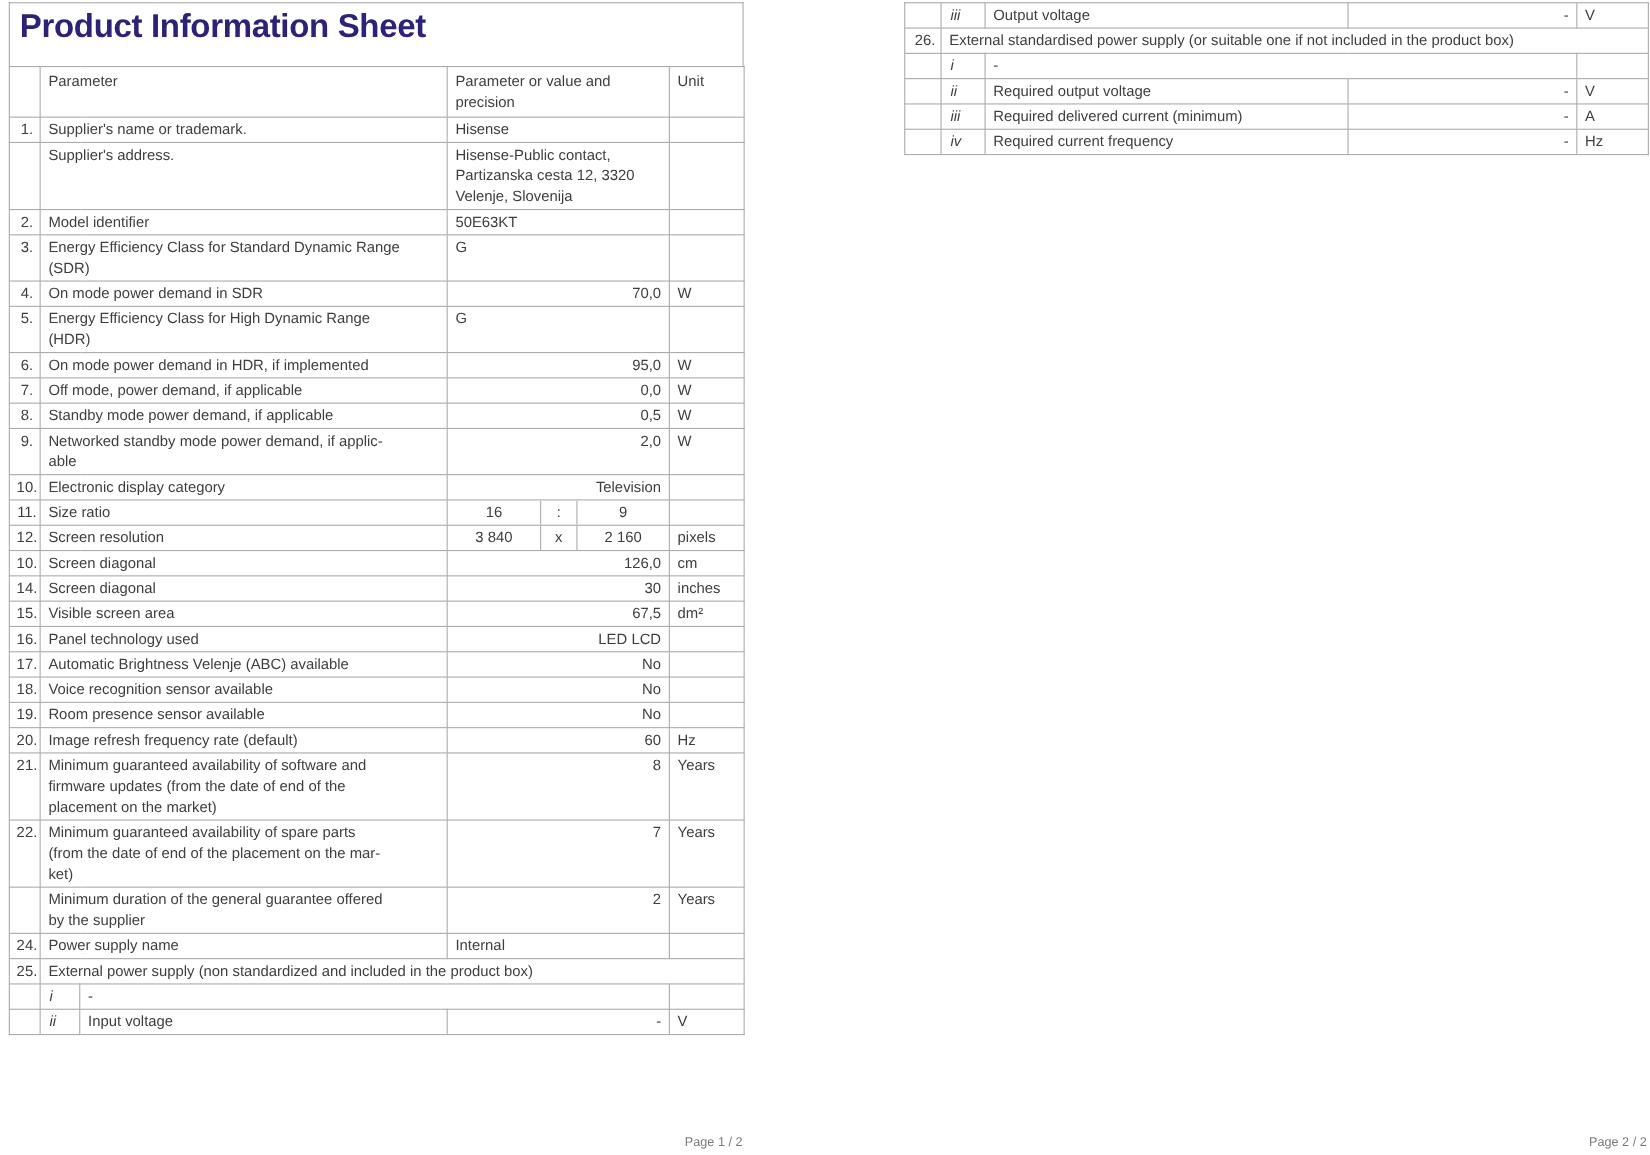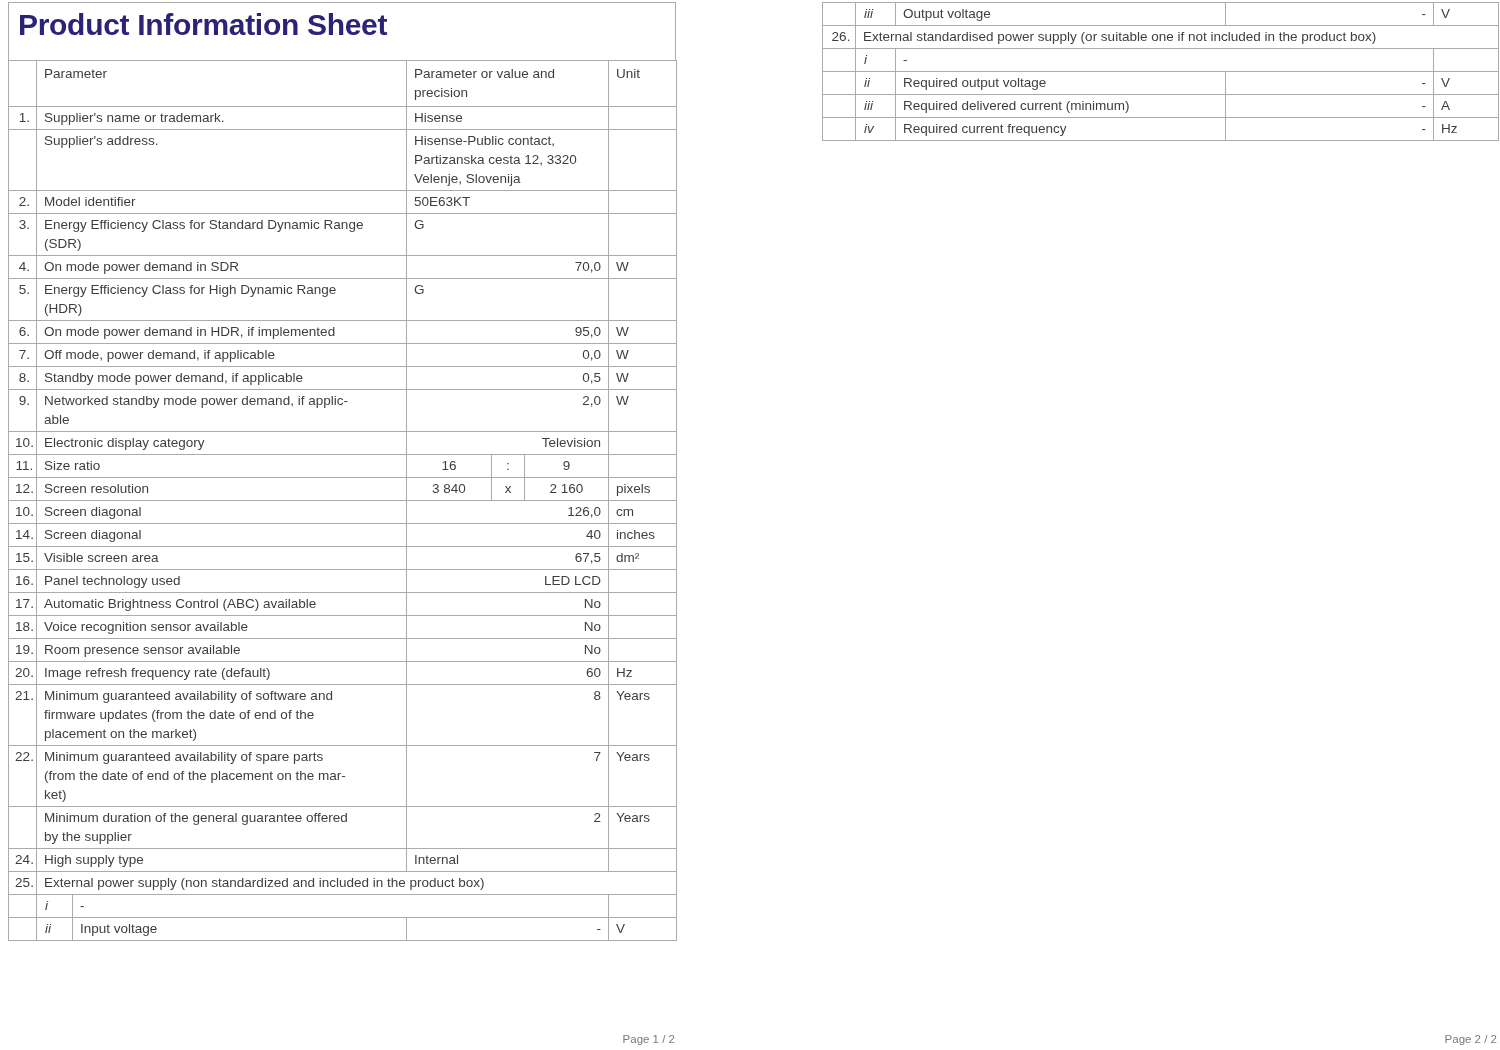--- a/index.html
+++ b/index.html
@@ -163,38 +163,38 @@
         </tr>
         <tr>
           <td class="num">10.</td>
           <td class="param" colspan="2">Screen diagonal</td>
           <td class="param right">126,0</td>
           <td>cm</td>
         </tr>
         <tr>
           <td class="num">14.</td>
           <td class="param" colspan="2">Screen diagonal</td>
-          <td class="param right">40</td>
+          <td class="param right">30</td>
           <td>inches</td>
         </tr>
         <tr>
           <td class="num">15.</td>
           <td class="param" colspan="2">Visible screen area</td>
           <td class="param right">67,5</td>
           <td>dm²</td>
         </tr>
         <tr>
           <td class="num">16.</td>
           <td class="param" colspan="2">Panel technology used</td>
           <td class="param right">LED LCD</td>
           <td></td>
         </tr>
         <tr>
           <td class="num">17.</td>
-          <td class="param" colspan="2">Automatic Brightness Control (ABC) available</td>
+          <td class="param" colspan="2">Automatic Brightness Velenje (ABC) available</td>
           <td class="param right">No</td>
           <td></td>
         </tr>
         <tr>
           <td class="num">18.</td>
           <td class="param" colspan="2">Voice recognition sensor available</td>
           <td class="param right">No</td>
           <td></td>
         </tr>
         <tr>
@@ -227,21 +227,21 @@
         </tr>
         <tr>
           <td class="num"></td>
           <td class="param" colspan="2">Minimum duration of the general guarantee offered
 by the supplier</td>
           <td class="param right">2</td>
           <td>Years</td>
         </tr>
         <tr>
           <td class="num">24.</td>
-          <td class="param" colspan="2">High supply type</td>
+          <td class="param" colspan="2">Power supply name</td>
           <td class="param">Internal</td>
           <td></td>
         </tr>
         <tr>
           <td class="num">25.</td>
           <td class="param" colspan="4">External power supply (non standardized and included in the product box)</td>
         </tr>
         <tr>
           <td class="num"></td>
           <td class="sub">i</td>

